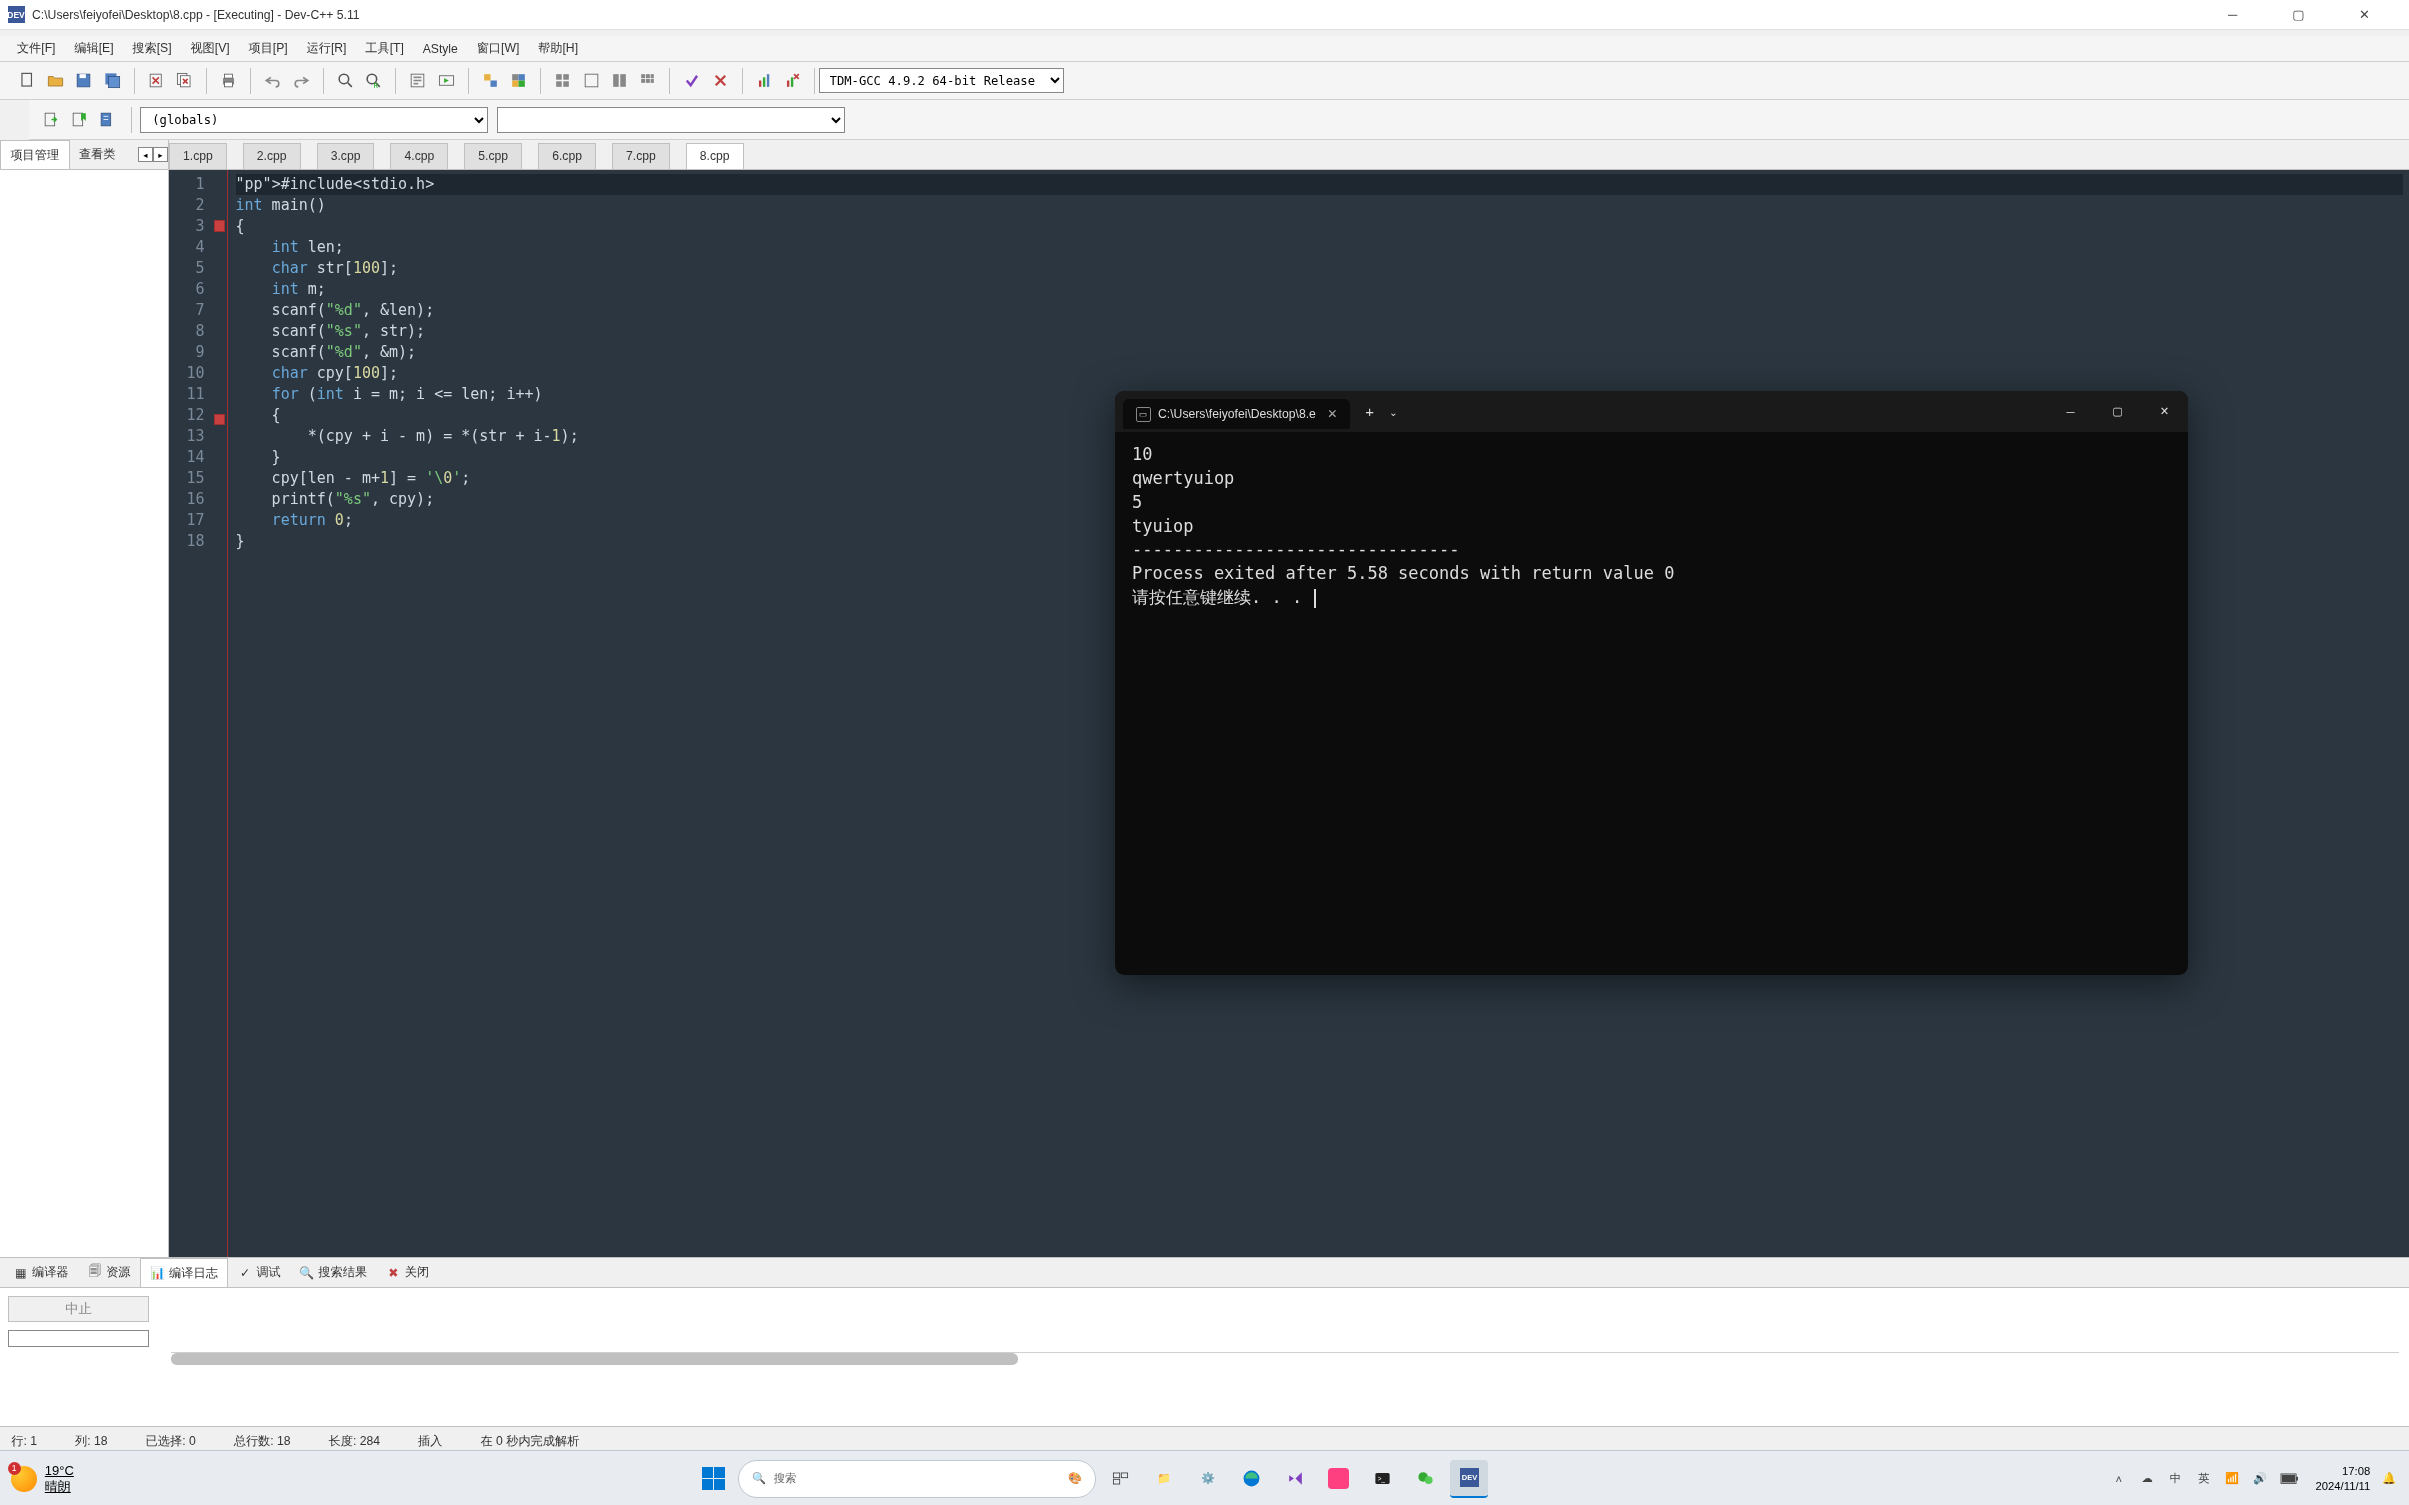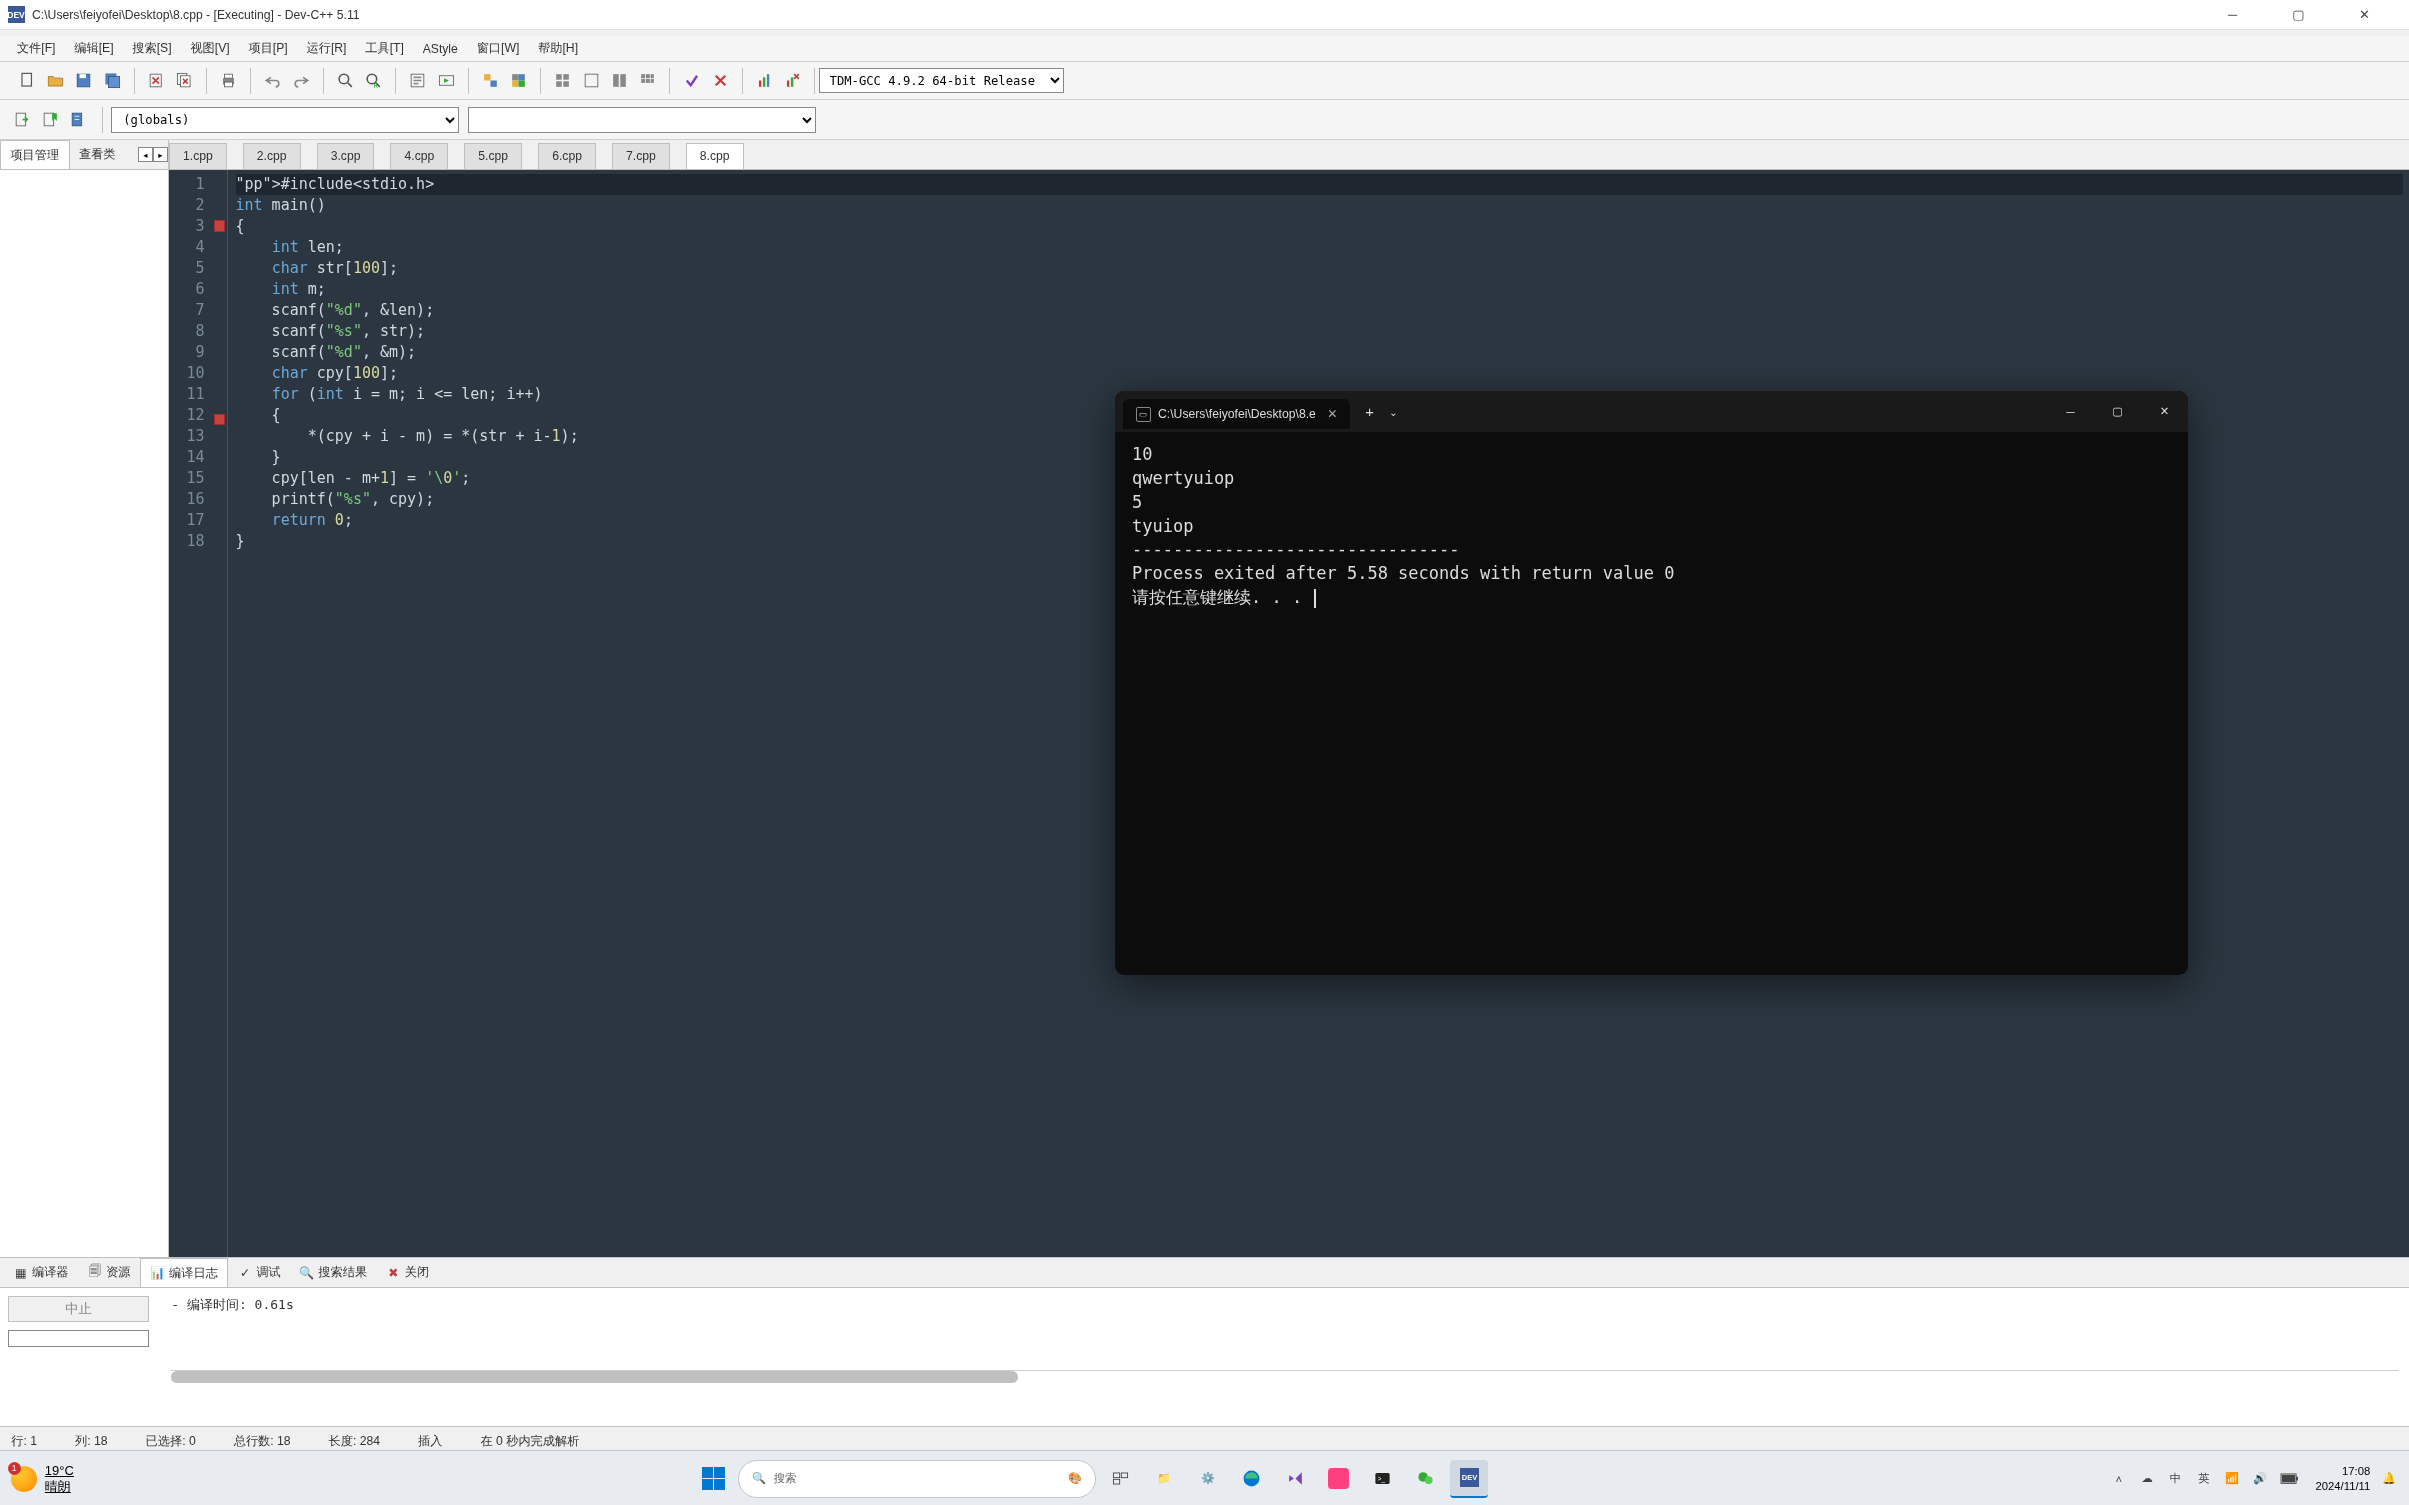--- a/index.html
+++ b/index.html
@@ -17,21 +17,21 @@
 .menubar .menu-item { padding: 3.8px 9.4px; color: #333; font-size: 12.2px; cursor: pointer; }
 
 
 .toolbar { height: 38px; background: #f5f5f5; display: flex; align-items: center; padding: 0 9.4px; border-bottom: 0.9px solid #d0d0d0; }
 .toolbar .tb-group { display: flex; align-items: center; gap: 3.8px; padding: 0 5.6px; }
 .toolbar .tb-sep { width: 0.9px; height: 26px; background: #c0c0c0; margin: 0 3.8px; }
 .toolbar .tb-btn { width: 24.5px; height: 24.5px; display: flex; align-items: center; justify-content: center; cursor: pointer; border: 0.9px solid transparent; border-radius: 1.9px; }
 .toolbar .compiler-select { width: 245px; height: 24.5px; border: 0.9px solid #888; padding: 0 5.6px; font-family: monospace; font-size: 12.2px; background: #fff; }
 
 
-.toolbar2 { height: 40px; background: #f5f5f5; display: flex; align-items: center; padding: 0 10px; border-bottom: 0.9px solid #d0d0d0; }
+.toolbar2 { height: 40px; background: #f5f5f5; display: flex; align-items: center; padding: 0 10px; border-bottom: 0.9px solid #d0d0d0; margin-left: 29px; }
 .toolbar2 .tb-btn { width: 24.5px; height: 24.5px; display: flex; align-items: center; justify-content: center; cursor: pointer; margin-right: 3.8px; }
 .toolbar2 .tb-sep { width: 0.9px; height: 26px; background: #c0c0c0; margin: 0 7.5px; }
 .toolbar2 .scope-select { width: 348px; height: 26px; border: 0.9px solid #888; padding: 0 7.5px; font-family: monospace; font-size: 12.2px; background: #fff; }
 .toolbar2 .scope-select2 { width: 348px; height: 26px; border: 0.9px solid #888; margin-left: 9.4px; background: #fff; }
 
 
 .main-area { display: flex; height: calc(100% - 30px - 26px - 38px - 40px - 169px - 30px - 56px); }
 
 
 .left-panel { width: 169px; background: #fff; border-right: 0.9px solid #c0c0c0; }
@@ -447,21 +447,20 @@
         <span class="bt-icon" style="color:#c04040;">✖</span>
         <span>关闭</span>
       </div>
   </div>
   <div class="bottom-content">
     <div class="bottom-left">
       <button class="stop-btn">中止</button>
       <div class="progress"></div>
     </div>
     <div class="bottom-output">
-      <div>- 编译时间: 0.61s</div>
       <div class="bottom-scroll" style="margin-top:56px;">
           <div class="bottom-thumb"></div>
         </div>
     </div>
   </div>
 </div>
 
 <div class="statusbar">
   <div class="st-item">行:  1</div>
   <div class="st-item">列:  18</div>

